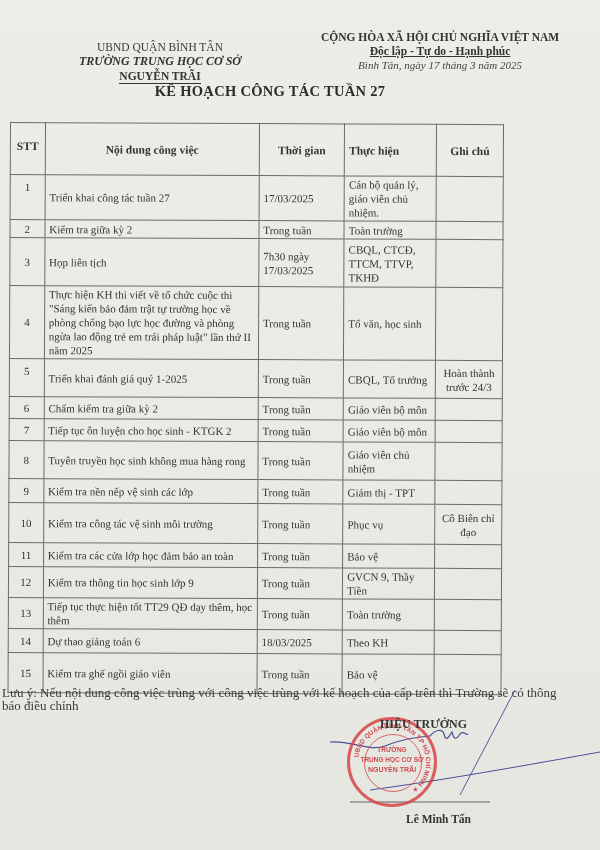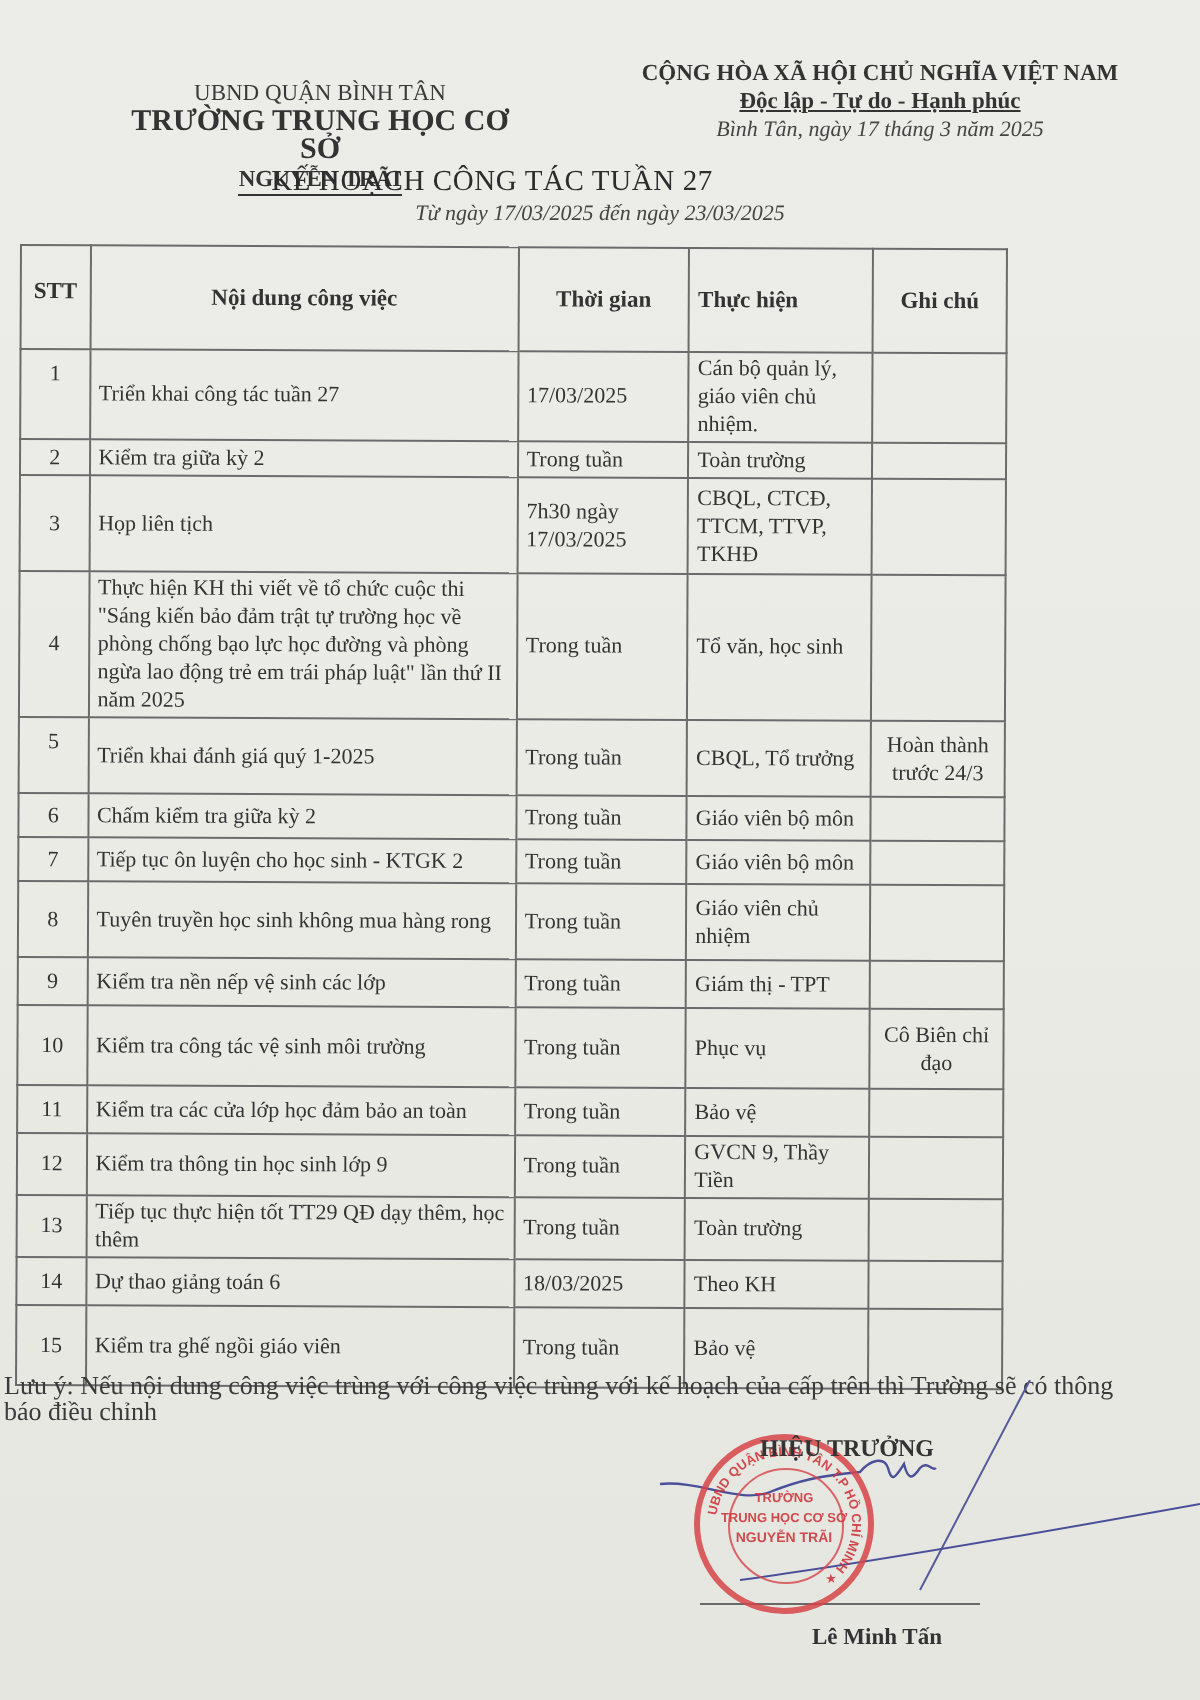--- a/index.html
+++ b/index.html
@@ -24,41 +24,42 @@
   
   .hdr-left {
     position: absolute;
     left: 60px; top: 26px;
     width: 200px;
     text-align: center;
     line-height: 14px;
     margin-top: 14px;
   }
   .hdr-left .l1 { font-size: 11.5px; color: #3a3a3a; }
-  .hdr-left .l2 { font-size: 15px; font-weight: bold; color: #333; }
+  .hdr-left .l2 { font-size: 12px; font-weight: bold; color: #333; font-style: italic; }
   .hdr-left .l3 { font-size: 11.5px; font-weight: bold; color: #333; display: inline-block; border-bottom: 1px solid #333; line-height: 13px; }
   .hdr-right {
     position: absolute;
     left: 300px; top: 30px;
     width: 280px;
     text-align: center;
     line-height: 14px;
   }
   .hdr-right .r1 { font-size: 11.5px; font-weight: bold; color: #333; }
   .hdr-right .r2 { font-size: 11.5px; font-weight: bold; color: #333; text-decoration: underline; }
   .hdr-right .r3 { font-size: 11px; font-style: italic; color: #444; }
   .title {
     position: absolute;
     left: 0; top: 83px;
     width: 492px;
     text-align: center;
     font-size: 14.5px;
-    font-weight: normal;
+    font-weight: bold;
     letter-spacing: 0.3px;
     color: #2c2c2c;
+    padding-left: 24px;
   }
   .subtitle {
     position: absolute;
     left: 0; top: 101px;
     width: 600px;
     text-align: center;
     font-size: 11px;
     font-style: italic;
     color: #444;
   }
@@ -160,21 +161,20 @@
     <div><span class="l3">NGUYỄN TRÃI</span></div>
   </div>
 
   <div class="hdr-right">
     <div class="r1">CỘNG HÒA XÃ HỘI CHỦ NGHĨA VIỆT NAM</div>
     <div class="r2">Độc lập - Tự do - Hạnh phúc</div>
     <div class="r3">Bình Tân, ngày 17 tháng 3 năm 2025</div>
   </div>
 
   <div class="title">KẾ HOẠCH CÔNG TÁC TUẦN 27</div>
-  <div class="subtitle">Từ ngày 17/03/2025 đến ngày 23/03/2025</div>
 
   <table class="plan">
     <thead>
       <tr>
         <th class="stt">STT</th>
         <th>Nội dung công việc</th>
         <th>Thời gian</th>
         <th style="text-align:left">Thực hiện</th>
         <th>Ghi chú</th>
       </tr>

